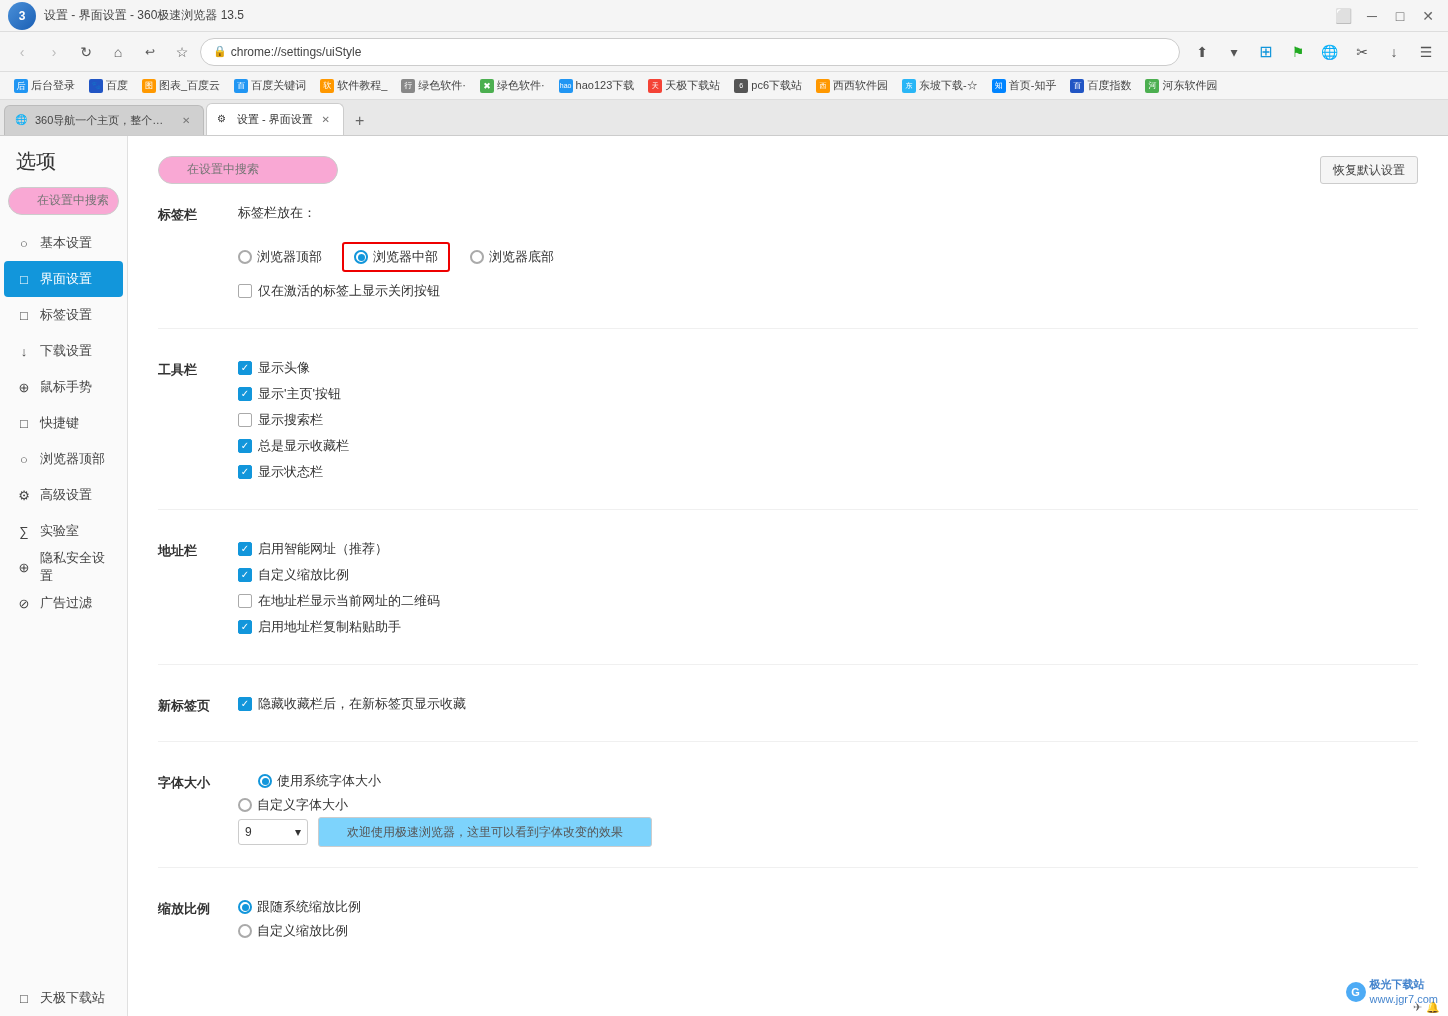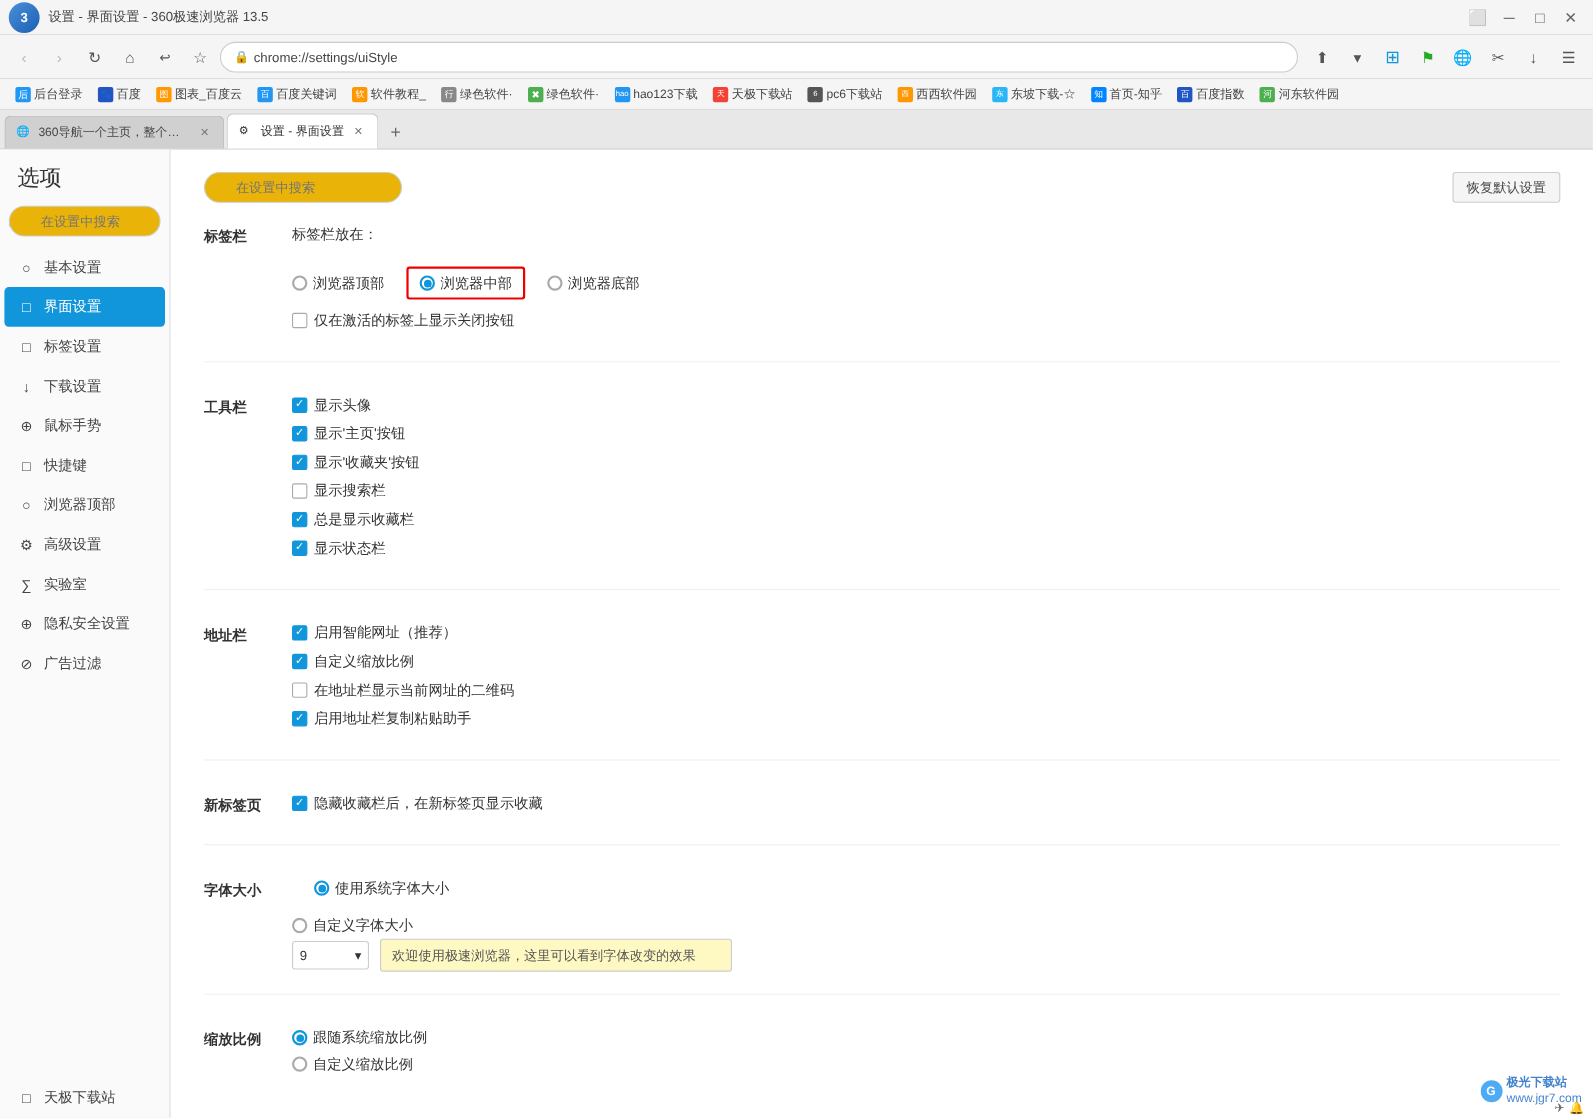--- a/index.html
+++ b/index.html
@@ -109,21 +109,21 @@
 
     
     .main-layout {
       display: flex;
       height: calc(100vh - 32px - 40px - 28px - 36px);
       background: #f7f7f7;
     }
 
     
     .sidebar {
-      width: 155px;
+      width: 128px;
       background: #fafafa;
       border-right: 1px solid #e0e0e0;
       padding: 12px 0;
       flex-shrink: 0;
     }
     .sidebar-title {
       font-size: 20px;
       font-weight: normal;
       color: #333;
       padding: 0 16px 12px;
@@ -162,23 +162,24 @@
       justify-content: space-between;
       margin-bottom: 20px;
     }
     .search-box {
       width: 180px;
       height: 28px;
       border: 1px solid #ccc;
       border-radius: 14px;
       padding: 0 10px 0 28px;
       font-size: 12px;
-      background: #eab308;
+      background: #f9a8d4;
       color: #555;
       position: relative;
+      font-family: Liberation Mono, monospace;
     }
     .search-wrap { position: relative; }
     .search-wrap::before {
       content: '🔍';
       position: absolute;
       left: 8px;
       top: 50%;
       transform: translateY(-50%);
       font-size: 11px;
       color: #888;
@@ -244,26 +245,26 @@
       flex-shrink: 0;
     }
     .checkbox-box.checked { background: #1296db; border-color: #1296db; }
     .checkbox-box.checked::after { content: '✓'; color: white; font-size: 10px; line-height: 1; }
 
     
     .font-preview {
       height: 30px;
       border: 1px solid #ccc;
       border-radius: 3px;
-      padding: 0 10px;
+      padding: 0 28px;
       display: flex;
       align-items: center;
       font-size: 12px;
       color: #555;
-      background: #fef9c3;
+      background: #7dd3fc;
       min-width: 320px;
     }
     .font-size-dropdown {
       height: 26px;
       border: 1px solid #ccc;
       border-radius: 3px;
       padding: 0 6px;
       font-size: 12px;
       background: white;
       width: 70px;
@@ -510,24 +511,20 @@
       <div class="section-content">
         <label class="checkbox-item">
           <div class="checkbox-box checked"></div>
           <span>显示头像</span>
         </label>
         <label class="checkbox-item">
           <div class="checkbox-box checked"></div>
           <span>显示'主页'按钮</span>
         </label>
         <label class="checkbox-item">
-          <div class="checkbox-box checked"></div>
-          <span>显示'收藏夹'按钮</span>
-        </label>
-        <label class="checkbox-item">
           <div class="checkbox-box"></div>
           <span>显示搜索栏</span>
         </label>
         <label class="checkbox-item">
           <div class="checkbox-box checked"></div>
           <span>总是显示收藏栏</span>
         </label>
         <label class="checkbox-item">
           <div class="checkbox-box checked"></div>
           <span>显示状态栏</span>
@@ -563,21 +560,21 @@
         <label class="checkbox-item">
           <div class="checkbox-box checked"></div>
           <span>隐藏收藏栏后，在新标签页显示收藏</span>
         </label>
       </div>
     </div>
 
     <div class="settings-section">
       <div class="section-label">字体大小</div>
       <div class="section-content">
-        <label class="radio-item" style="margin-bottom:16px;padding-left:20px;">
+        <label class="radio-item" style="margin-bottom:6px;padding-left:20px;">
           <div class="radio-circle checked"></div>
           <span>使用系统字体大小</span>
         </label>
         <label class="radio-item" style="margin-bottom:3px;">
           <div class="radio-circle"></div>
           <span>自定义字体大小</span>
         </label>
         <div style="display:flex;align-items:center;gap:10px;">
           <div class="font-size-dropdown">
             <span>9</span>

